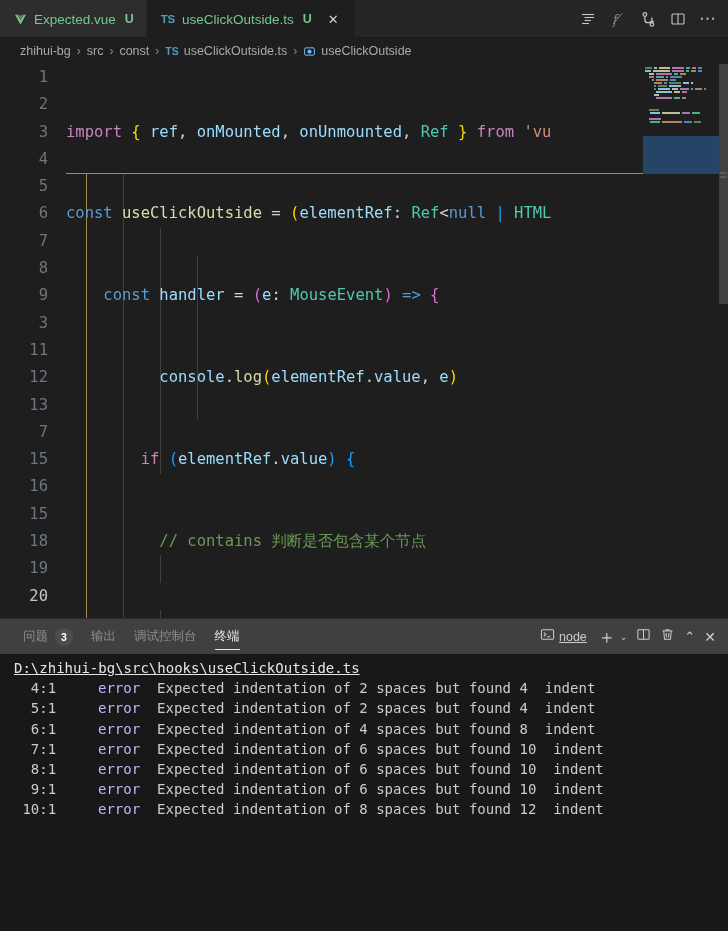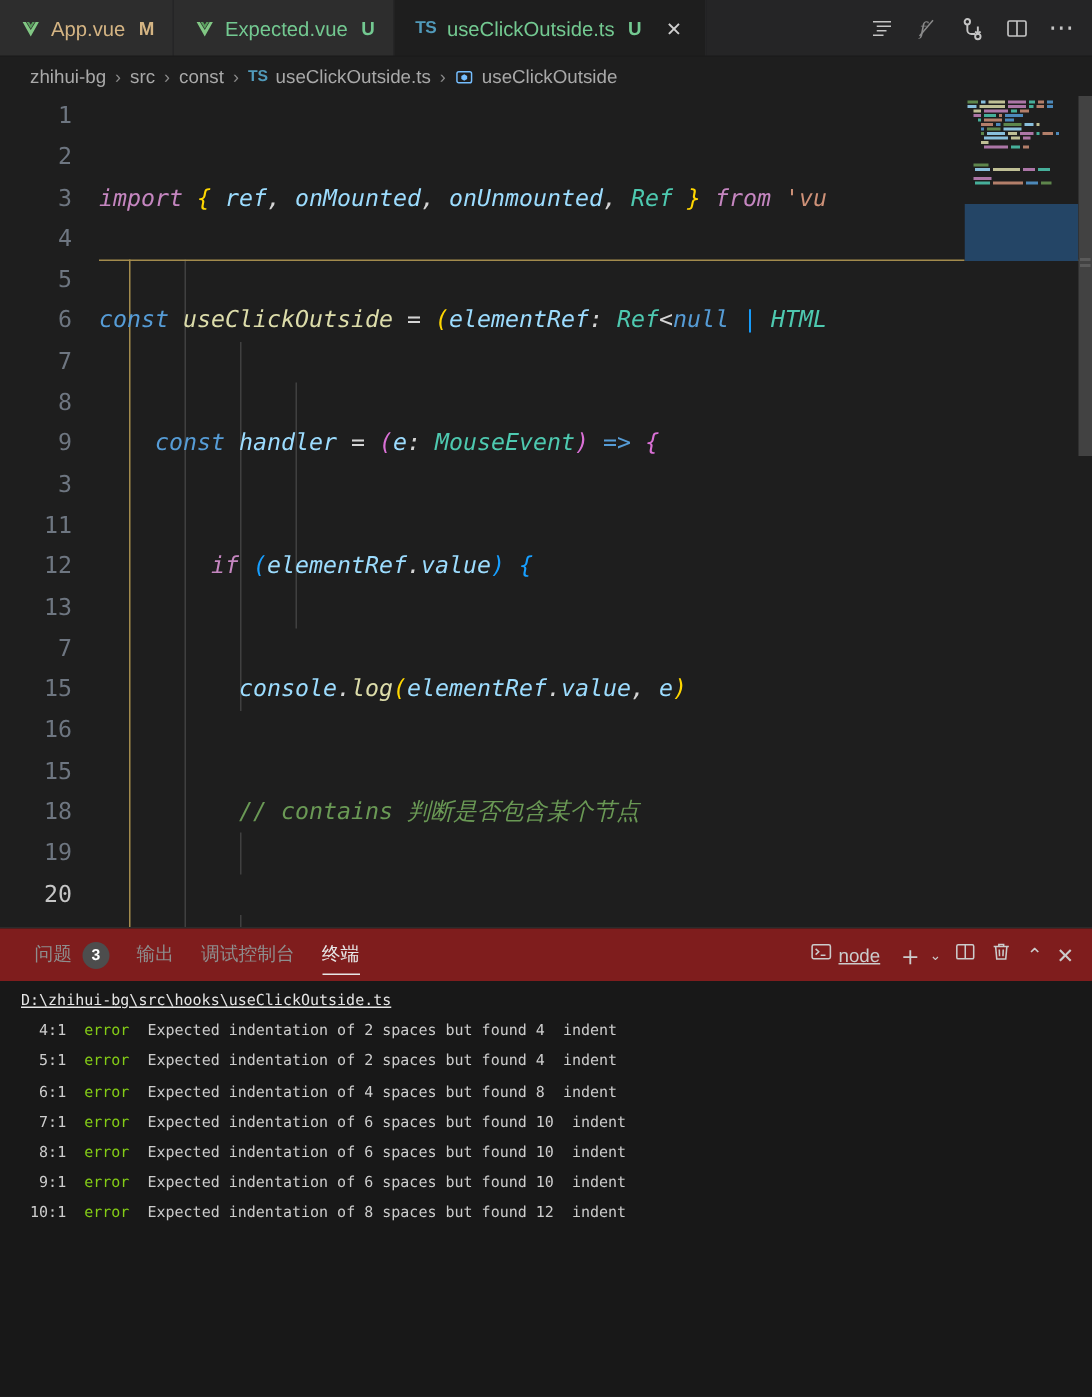--- a/index.html
+++ b/index.html
@@ -75,21 +75,21 @@
     font-family:"DejaVu Sans Mono","Liberation Mono",monospace;
     font-size:15.5px; line-height:27.3px;
   }
   .gutter {
     width:66px; min-width:66px; text-align:right; padding-right:18px;
     color:#6e7681; user-select:none; position:relative; z-index:2;
   }
   .gutter .ln.cur { color:#c6c6c6; }
   .codecol { flex:1; position:relative; overflow:hidden; }
   .code { position:relative; white-space:pre; }
-  .code .row { position:relative; height:27.3px;font-style:italic; }
+  .code .row { position:relative; height:27.3px; }
 
   
   .guides { position:absolute; top:0; left:0; bottom:0; width:100%; z-index:0; }
   .guide { position:absolute; width:1px; background:#404040; }
   .guide.bracket { background:#a38b4d; }
 
   .txt { position:relative; z-index:1; }
 
   
   .kw    { color:#c586c0; }
@@ -130,21 +130,21 @@
     position:absolute; right:0; top:0; width:9px; background:#79797966; z-index:7;
   }
 
   
   .panel {
     height:313px; min-height:313px; background:#181818;
     display:flex; flex-direction:column; border-top:1px solid #2b2b2b;
   }
   .panelhdr {
     height:35px; min-height:35px; display:flex; align-items:center;
-    padding:0 8px 0 14px; background:#7f1d1d;
+    padding:0 8px 0 14px; background:#404040;
   }
   .ptab {
     display:flex; align-items:center; gap:7px; height:35px;
     padding:0 9px; font-size:12.5px; color:#8e8e8e; position:relative;
   }
   .ptab.active { color:#e7e7e7; }
   .ptab.active::after{
     content:""; position:absolute; left:9px; right:9px; bottom:4px;
     height:1px; background:#e7e7e7;
   }
@@ -161,44 +161,34 @@
   .pact.nodebtn { padding:0 6px 0 4px;text-decoration:underline; }
   .pact .nodelbl { font-size:12.5px; color:#cccccc; }
   .pact .chev { font-size:9px; color:#cccccc; }
   .pact .plus { font-size:18px; line-height:14px; font-weight:300; }
   .pact .caret { font-size:13px; }
   .pact .xmark { font-size:14px; }
 
   .terminal {
     flex:1; overflow:hidden; padding:4px 0 0 14px;
     font-family:"DejaVu Sans Mono","Liberation Mono",monospace;
-    font-size:10px; line-height:20.2px; color:#cccccc;
+    font-size:14px; line-height:20.2px; color:#cccccc;
     white-space:pre-wrap;
   }
   .t-path { color:#e5e5e5; text-decoration:underline; }
-  .t-err  { color:#84cc16; }
+  .t-err  { color:#c4b5fd;margin-left:25px; }
   .t-dim  { color:#cccccc; }
 </style>
 </head>
 <body>
 
 <div class="app">
 
   <div class="tabbar">
 
-    <div class="tab mod">
-      <span class="ficon">
-        <svg class="vue-ico" viewBox="0 0 24 24" aria-hidden="true">
-          <path d="M2 3h4l6 10 6-10h4L12 21z" fill="#81c784"></path>
-          <path d="M7 3h3l2 3.5L14 3h3l-5 8.5z" fill="#5a9e5e"></path>
-        </svg>
-      </span>
-      <span class="tname">App.vue</span>
-      <span class="gitmark">M</span>
-    </div>
 
     <div class="tab untracked">
       <span class="ficon">
         <svg class="vue-ico" viewBox="0 0 24 24" aria-hidden="true">
           <path d="M2 3h4l6 10 6-10h4L12 21z" fill="#81c784"></path>
           <path d="M7 3h3l2 3.5L14 3h3l-5 8.5z" fill="#5a9e5e"></path>
         </svg>
       </span>
       <span class="tname">Expected.vue</span>
       <span class="gitmark">U</span>
@@ -308,22 +298,22 @@
           <div class="guide" style="left:57px;  top:464px; height:137px;"></div>
           <div class="guide" style="left:94px;  top:491px; height:28px;"></div>
           <div class="guide" style="left:94px;  top:546px; height:28px;"></div>
         </div>
         <div class="scopeline" style="top:109px;"></div>
 
         <div class="code">
           <div class="row"><span class="txt"><span class="kw">import</span><span class="plain"> </span><span class="b1">{</span><span class="var"> ref</span><span class="plain">, </span><span class="var">onMounted</span><span class="plain">, </span><span class="var">onUnmounted</span><span class="plain">, </span><span class="typ">Ref</span><span class="plain"> </span><span class="b1">}</span><span class="plain"> </span><span class="kw">from</span><span class="plain"> </span><span class="str">'vu</span></span></div>
           <div class="row"><span class="txt"><span class="kw2">const</span><span class="plain"> </span><span class="fn">useClickOutside</span><span class="plain"> </span><span class="op">=</span><span class="plain"> </span><span class="b1">(</span><span class="var">elementRef</span><span class="plain">: </span><span class="typ">Ref</span><span class="op">&lt;</span><span class="kw2">null</span><span class="plain"> </span><span class="b3">|</span><span class="plain"> </span><span class="typ">HTML</span></span></div>
           <div class="row"><span class="txt"><span class="plain">    </span><span class="kw2">const</span><span class="plain"> </span><span class="var">handler</span><span class="plain"> </span><span class="op">=</span><span class="plain"> </span><span class="b2">(</span><span class="var">e</span><span class="plain">: </span><span class="typ">MouseEvent</span><span class="b2">)</span><span class="plain"> </span><span class="kw2">=&gt;</span><span class="plain"> </span><span class="b2">{</span></span></div>
+          <div class="row"><span class="txt"><span class="plain">          </span><span class="var">console</span><span class="plain">.</span><span class="fn">log</span><span class="b1">(</span><span class="var">elementRef</span><span class="plain">.</span><span class="var">value</span><span class="plain">, </span><span class="var">e</span><span class="b1">)</span></span></div>
           <div class="row"><span class="txt"><span class="plain">        </span><span class="kw">if</span><span class="plain"> </span><span class="b3">(</span><span class="var">elementRef</span><span class="plain">.</span><span class="var">value</span><span class="b3">)</span><span class="plain"> </span><span class="b3">{</span></span></div>
-          <div class="row"><span class="txt"><span class="plain">          </span><span class="var">console</span><span class="plain">.</span><span class="fn">log</span><span class="b1">(</span><span class="var">elementRef</span><span class="plain">.</span><span class="var">value</span><span class="plain">, </span><span class="var">e</span><span class="b1">)</span></span></div>
           <div class="row"><span class="txt"><span class="plain">          </span><span class="cmt">// contains 判断是否包含某个节点</span></span></div>
           
           
           
           
           
           
           
           
           

